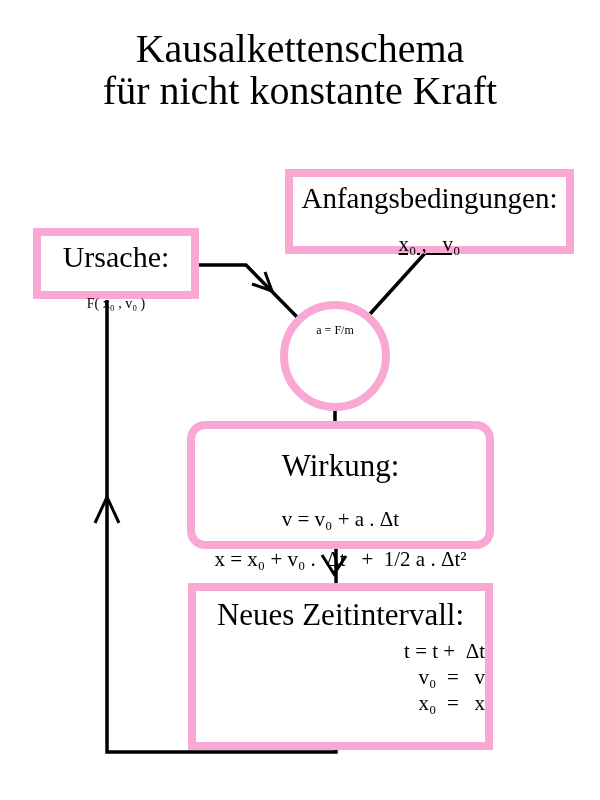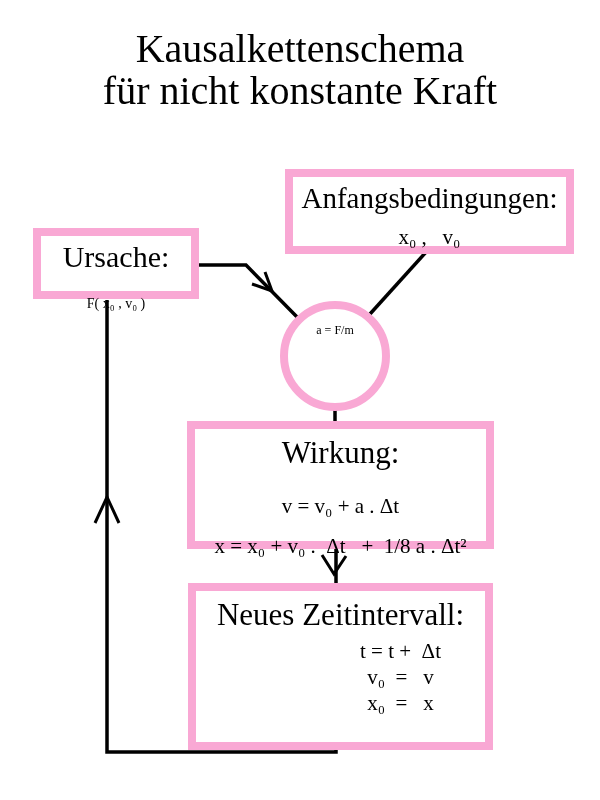--- a/index.html
+++ b/index.html
@@ -41,40 +41,40 @@
     text-align: center;
   }
   .heading { font-size: 30px; line-height: 1.25; }
   .formula, .assign {
     font-size: 21px;
     white-space: pre;
     line-height: 1.25;
   }
   .box-anfangs { left: 285px; top: 169px; width: 289px; height: 85px; padding-top: 3px; }
   .box-anfangs .heading { font-size: 29px; }
-  .box-anfangs .formula { margin-top: 8px; }
+  .box-anfangs .formula { margin-top: 15px; text-decoration: underline; }
   .box-ursache { left: 33px; top: 228px; width: 166px; height: 71px; padding-top: 2px; }
   .box-ursache .formula { font-size: 14px; margin-top: 19px; }
   .circle-ng {
     left: 280px; top: 301px;
     width: 110px; height: 110px;
     border-radius: 50%;
     padding-top: 11px;
   }
   .circle-ng .heading { font-size: 33px; line-height: 1.1; }
   .circle-ng .formula { font-size: 12px; margin-top: 3px; }
-  .box-wirkung { left: 187px; top: 421px; width: 307px; height: 128px; padding-top: 5px; }
+  .box-wirkung { left: 187px; top: 421px; width: 307px; height: 128px; padding-top: 18px; border-radius: 18px; }
   .box-wirkung .heading { font-size: 31px; }
   .box-wirkung .formula-v { margin-top: 20px; }
   .box-wirkung .formula-x { margin-top: 14px; }
   .box-neues { left: 188px; top: 583px; width: 305px; height: 167px; padding-top: 5px; }
   .box-neues .heading { font-size: 31px; }
   .neues-lines {
     margin-top: 3px;
-    text-align: center;
+    text-align: right;
     padding-left: 120px;
   }
 </style>
 </head>
 <body>
 
 <div class="canvas">
 
   <svg class="connectors" viewBox="0 0 600 800" xmlns="http://www.w3.org/2000/svg">
     <path d="M198 265 H246 L300 320"></path>
@@ -102,21 +102,21 @@
     <div class="formula">F( x₀ , v₀ )</div>
   </div>
 
   <div class="node circle-ng">
     <div class="formula">a = F/m</div>
   </div>
 
   <div class="node box-wirkung">
     <div class="heading">Wirkung:</div>
     <div class="formula formula-v">v = v₀ + a . Δt</div>
-    <div class="formula formula-x">x = x₀ + v₀ .  Δt   +  1/8 a . Δt²</div>
+    <div class="formula formula-x">x = x₀ + v₀ .  Δt   +  1/2 a . Δt²</div>
   </div>
 
   <div class="node box-neues">
     <div class="heading">Neues Zeitintervall:</div>
     <div class="neues-lines">
       <div class="assign">t = t +  Δt</div>
       <div class="assign">v₀  =   v</div>
       <div class="assign">x₀  =   x</div>
     </div>
   </div>

